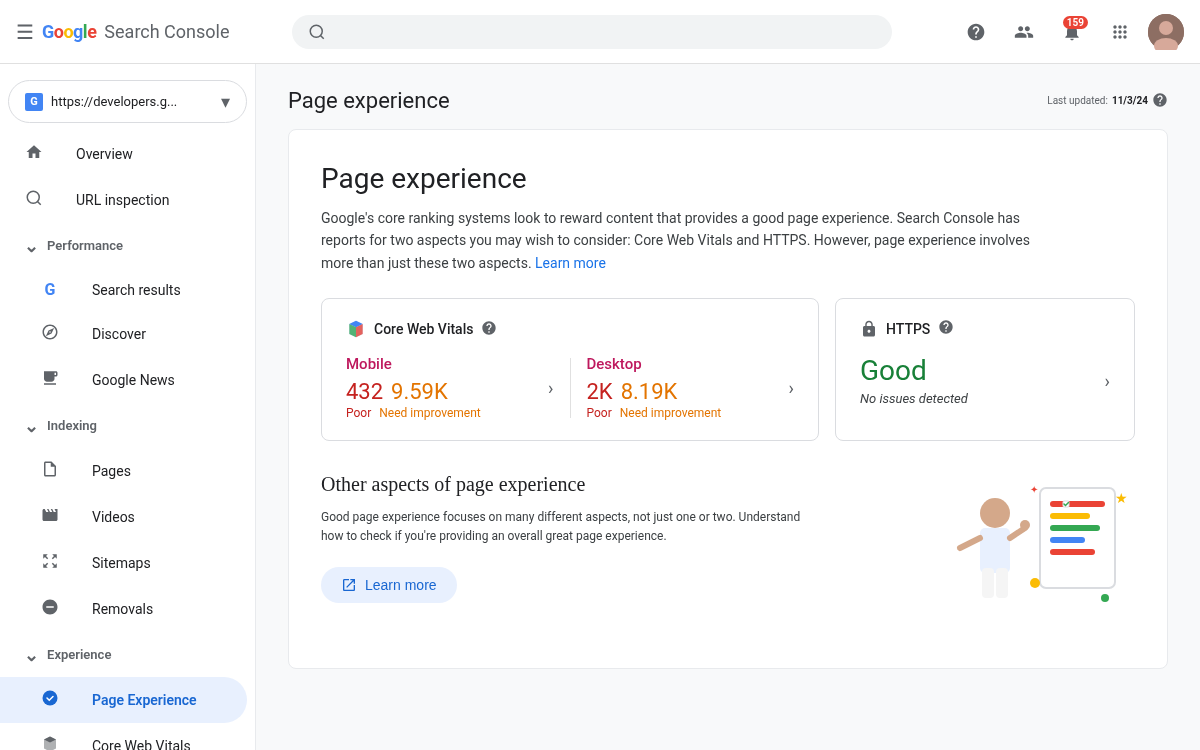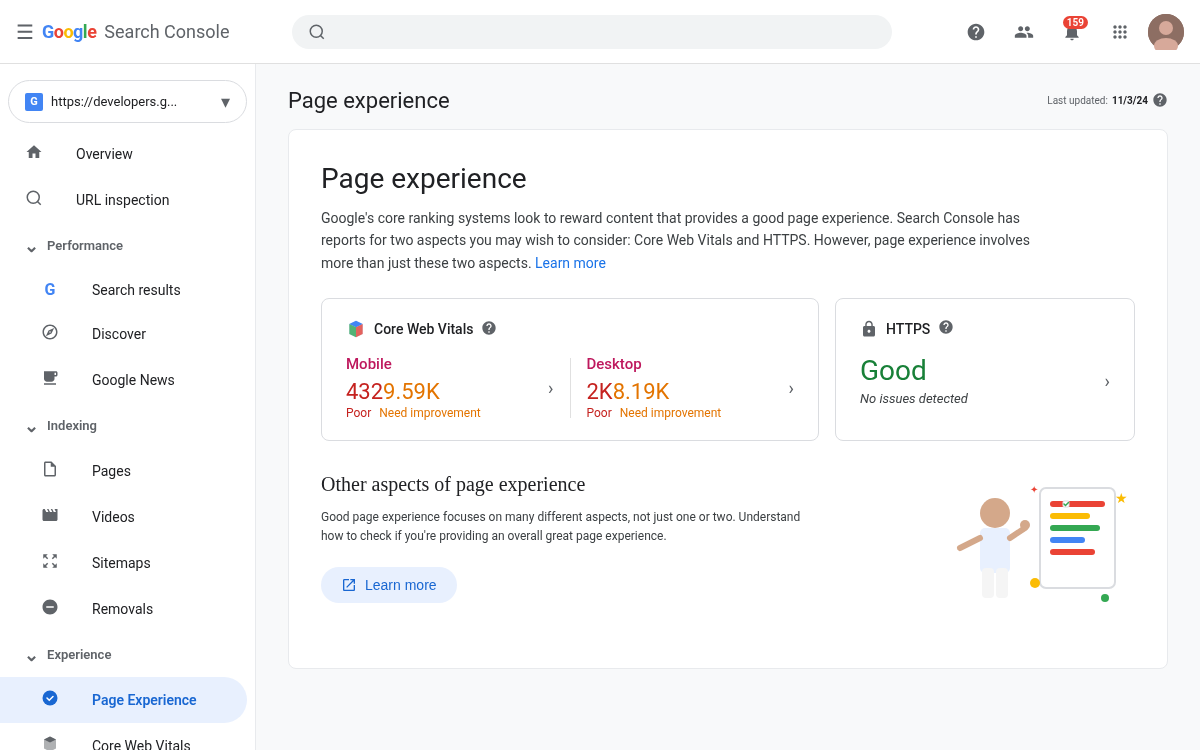--- a/index.html
+++ b/index.html
@@ -102,21 +102,21 @@
 
     .metric-card {
       background: #fff; border: 1px solid #dadce0; border-radius: 8px;
       padding: 20px 24px; flex: 1; cursor: pointer;
       transition: box-shadow 0.2s;
     }
     .metric-card-header { display: flex; align-items: center; justify-content: space-between; margin-bottom: 16px; }
     .metric-card-title { display: flex; align-items: center; gap: 8px; font-size: 14px; font-weight: 500; color: #202124; }
     .metric-group { display: flex; flex-direction: column; gap: 2px; }
     .metric-group-label { font-size: 15px; color: #be185d; font-weight: 500; margin-bottom: 4px; }
-    .metric-numbers { display: flex; align-items: baseline; }
+    .metric-numbers { display: flex; align-items: baseline; gap: 8px; }
     .metric-num-poor { font-size: 22px; font-weight: 400; color: #c5221f; }
     .metric-num-improve { font-size: 22px; font-weight: 400; color: #e37400; }
     .metric-label-poor { font-size: 12px; color: #c5221f; }
     .metric-label-improve { font-size: 12px; color: #e37400; }
     .metric-arrow { font-size: 18px; color: #5f6368; margin-left: auto; align-self: center; }
 
     .metric-divider { width: 1px; background: #e0e0e0; margin: 0 8px; }
 
     .https-good { font-size: 28px; color: #188038; font-weight: 400; margin-bottom: 4px; }
     .https-no-issues { font-size: 13px; color: #3c4043; font-style: italic; }

